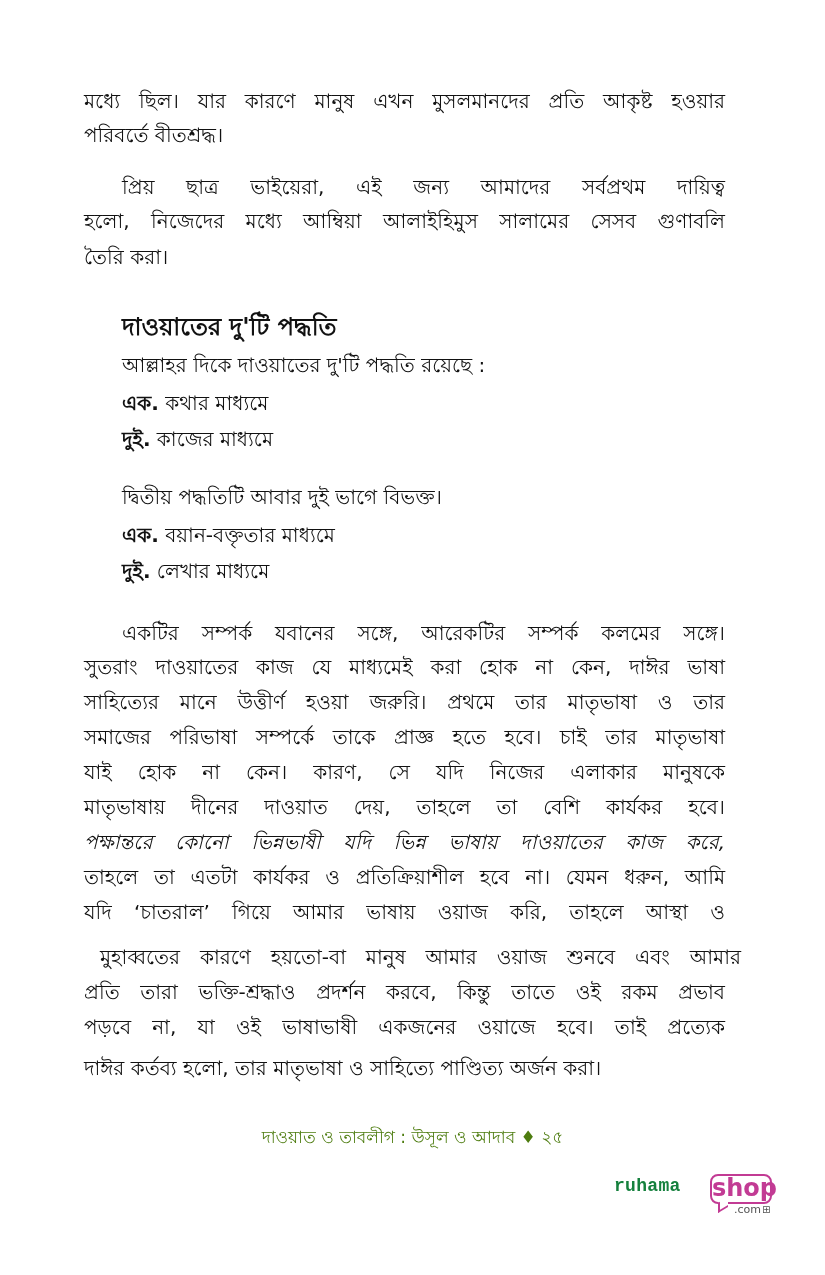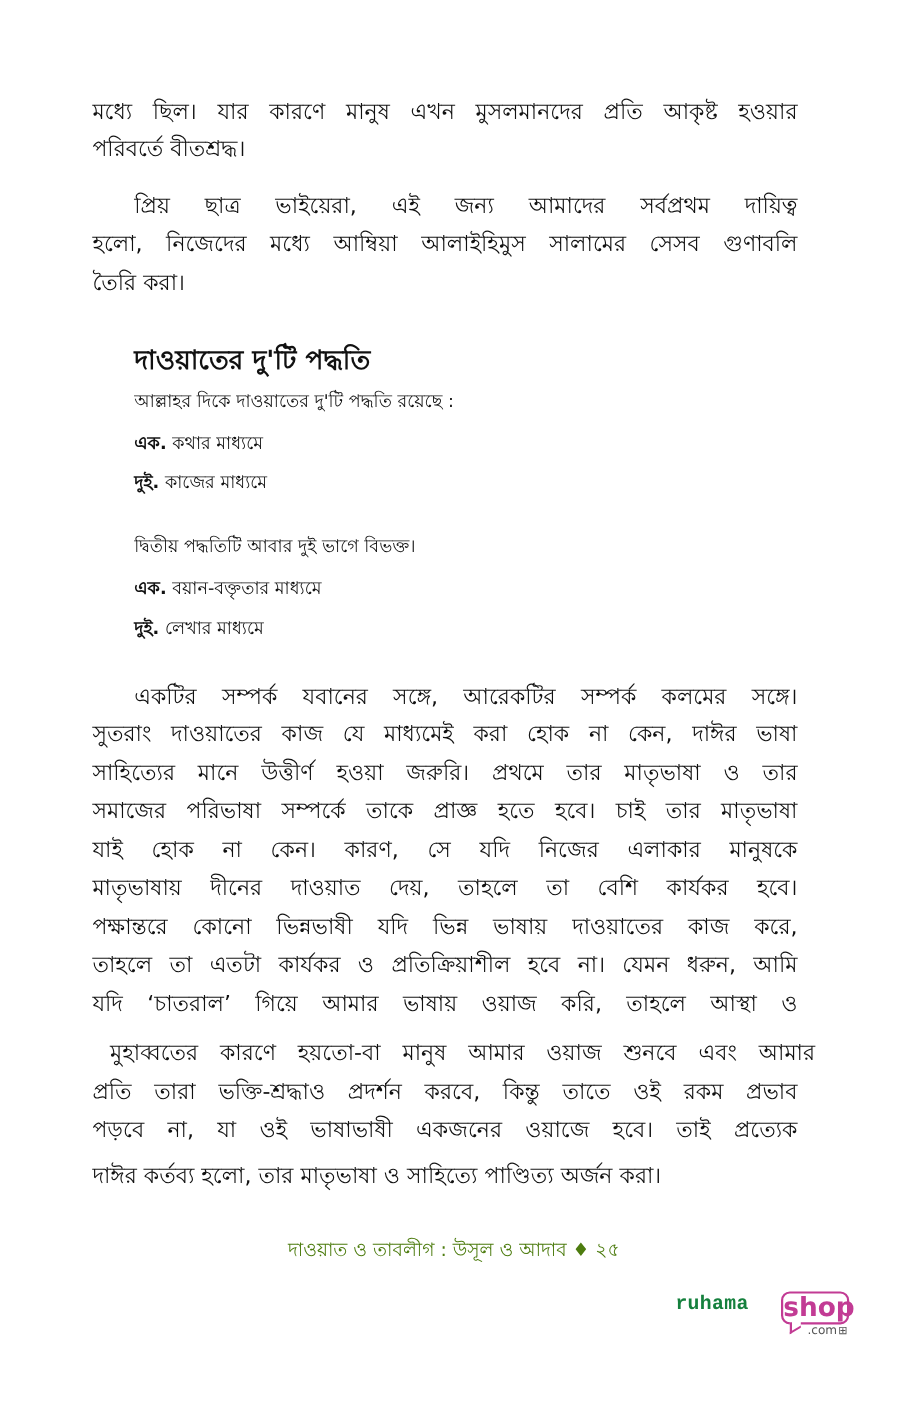--- a/index.html
+++ b/index.html
@@ -7,21 +7,21 @@
     width: 825px; height: 1275px; background: #ffffff; position: relative; overflow: hidden;
     font-family: "DejaVu Sans", "Liberation Sans", sans-serif; color: #111111;
   }
   .page { position: absolute; left: 0; top: 0; width: 678px; height: 1275px; }
   .line {
     position: absolute; left: 84px; width: 641px; font-size: 20px; line-height: 30px; height: 30px;
     white-space: nowrap; text-align: justify; text-align-last: justify; overflow: visible;
   }
   .line.last { text-align-last: left; }
   .line.indent { left: 122px; width: 603px; }
-  .sub { position: absolute; left: 122px; font-size: 16px; line-height: 30px; white-space: nowrap; }
+  .sub { position: absolute; left: 122px; font-size: 20px; line-height: 30px; white-space: nowrap; }
   .heading { position: absolute; left: 122px; top: 310px; font-size: 24px; font-weight: bold; line-height: 34px; white-space: nowrap; }
   .num { font-weight: bold; }
   .footer { position: absolute; left: 0; width: 825px; top: 1124px; text-align: center; font-size: 17px; line-height: 26px; color: #4d7c0f; }
   .logo { position: absolute; left: 614px; top: 1174px; height: 44px; width: 170px; }
   .logo-ruhama { position: absolute; left: 0; top: 2px; font-family: Liberation Mono, monospace; font-weight: bold; font-size: 18px; color: #15803d; letter-spacing: 0.3px; }
   .logo-shop-box { position: absolute; left: 96px; top: 0; width: 62px; height: 30px; border: 2.5px solid #c23b94; border-radius: 8px; box-sizing: border-box; padding-left: 28px; }
   .logo-shop { position: absolute; left: 0; top: -2px; width: 100%; text-align: center; font-family: "DejaVu Sans", sans-serif; font-weight: bold; font-size: 24px; color: #c23b94; }
   .logo-tail { position: absolute; left: 104px; top: 26px; width: 8px; height: 8px; border-left: 2.5px solid #c23b94; border-bottom: 2.5px solid #c23b94; background: #fff; transform: skewY(-30deg); }
   .logo-com { position: absolute; left: 120px; top: 29px; font-family: "DejaVu Sans", sans-serif; font-size: 11px; color: #555; }
   .cart-icon { display: inline-block; margin-left: 1px; font-size: 10px; color: #555; }
@@ -57,21 +57,21 @@
   <div class="sub" style="top:556px;">
     <span class="num">দুই.</span><span> লেখার মাধ্যমে</span>
   </div>
 
   <div class="line indent" style="top:618px;">একটির সম্পর্ক যবানের সঙ্গে, আরেকটির সম্পর্ক কলমের সঙ্গে।</div>
   <div class="line" style="top:652px;">সুতরাং দাওয়াতের কাজ যে মাধ্যমেই করা হোক না কেন, দাঈর ভাষা</div>
   <div class="line" style="top:687px;">সাহিত্যের মানে উত্তীর্ণ হওয়া জরুরি। প্রথমে তার মাতৃভাষা ও তার</div>
   <div class="line" style="top:722px;">সমাজের পরিভাষা সম্পর্কে তাকে প্রাজ্ঞ হতে হবে। চাই তার মাতৃভাষা</div>
   <div class="line" style="top:757px;">যাই হোক না কেন। কারণ, সে যদি নিজের এলাকার মানুষকে</div>
   <div class="line" style="top:792px;">মাতৃভাষায় দীনের দাওয়াত দেয়, তাহলে তা বেশি কার্যকর হবে।</div>
-  <div class="line" style="top:827px;">পক্ষান্তরে কোনো ভিন্নভাষী যদি ভিন্ন ভাষায় দাওয়াতের কাজ করে,</div>
+  <div class="line" style="top:827px;font-style:italic;">পক্ষান্তরে কোনো ভিন্নভাষী যদি ভিন্ন ভাষায় দাওয়াতের কাজ করে,</div>
   <div class="line" style="top:862px;">তাহলে তা এতটা কার্যকর ও প্রতিক্রিয়াশীল হবে না। যেমন ধরুন, আমি</div>
   <div class="line" style="top:897px;">যদি ‘চাতরাল’ গিয়ে আমার ভাষায় ওয়াজ করি, তাহলে আস্থা ও</div>
   <div class="line" style="top:942px;margin-left:16px;">মুহাব্বতের কারণে হয়তো-বা মানুষ আমার ওয়াজ শুনবে এবং আমার</div>
   <div class="line" style="top:977px;">প্রতি তারা ভক্তি-শ্রদ্ধাও প্রদর্শন করবে, কিন্তু তাতে ওই রকম প্রভাব</div>
   <div class="line" style="top:1012px;">পড়বে না, যা ওই ভাষাভাষী একজনের ওয়াজে হবে। তাই প্রত্যেক</div>
   <div class="line last" style="top:1053px;">দাঈর কর্তব্য হলো, তার মাতৃভাষা ও সাহিত্যে পাণ্ডিত্য অর্জন করা।</div>
 
   <div class="footer">
     <span>দাওয়াত ও তাবলীগ : উসূল ও আদাব</span>
     <span>♦</span>

